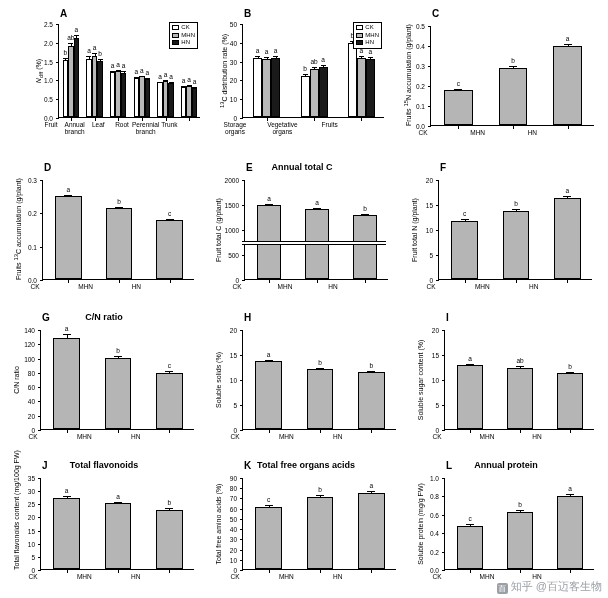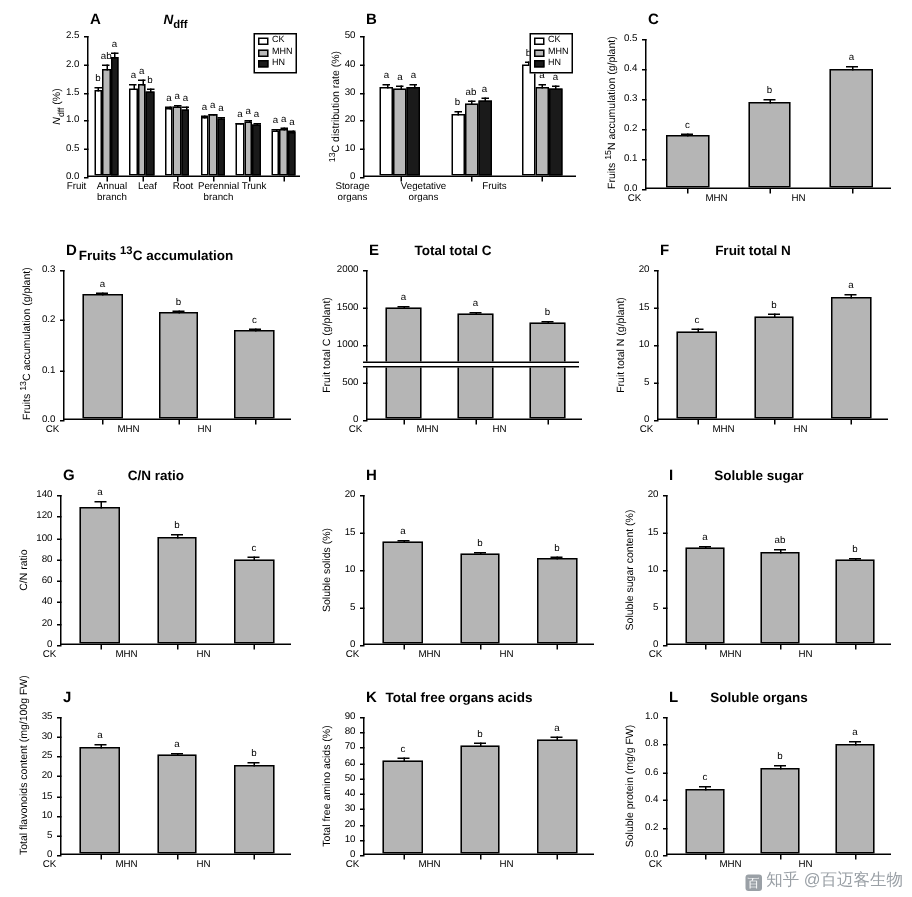--- a/index.html
+++ b/index.html
@@ -27,21 +27,20 @@
   .axisbreak::after{bottom:0;}
   .wm{position:absolute;right:6px;bottom:4px;font-size:11px;color:#9aa0a6;margin-top:18px;}
   .wm .logo{display:inline-block;width:11px;height:11px;border-radius:2px;background:#9aa0a6;color:#fff;font-size:8px;line-height:11px;text-align:center;margin-right:3px;vertical-align:-1px;}
 </style>
 </head>
 <body>
 
 <div class="grid" id="figure">
     <div class="panel" style="left: 28px; top: 6px; width: 178px; height: 142px;">
       <div class="pl-label" style="left: 32px; top: 2px;">A</div>
-      <div class="pl-title"><i>N</i><sub>dff</sub></div>
       <div class="plot" style="left: 30px; top: 18px; width: 142px; height: 94px;">
         <div class="ytickmark" style="top: 94px;"></div>
         <div class="ytick" style="top: 94px; right: 147px; width: 30px;">0.0</div>
         <div class="ytickmark" style="top: 75.2px;"></div>
         <div class="ytick" style="top: 75.2px; right: 147px; width: 30px;">0.5</div>
         <div class="ytickmark" style="top: 56.4px;"></div>
         <div class="ytick" style="top: 56.4px; right: 147px; width: 30px;">1.0</div>
         <div class="ytickmark" style="top: 37.6px;"></div>
         <div class="ytick" style="top: 37.6px; right: 147px; width: 30px;">1.5</div>
         <div class="ytickmark" style="top: 18.8px;"></div>
@@ -258,21 +257,20 @@
         <div class="xtickmark" style="left: 136.667px; top: 100px;"></div>
         <div class="xtick" style="left: 136.667px; top: 104px; width: 68.6667px; margin-left: -35.3333px; transform: translateX(-50%);">HN</div>
         <div class="bar" style="left: 122.453px; width: 28.4267px; height: 79px; background: rgb(181, 181, 181);"></div>
         <div class="err" style="left: 136.667px; top: 18px; height: 3px;"></div>
         <div class="errcap" style="left: 132.667px; top: 18px; width: 8px;"></div>
         <div class="sig" style="left: 136.667px; top: 9px;">a</div>
       </div>
     </div>
     <div class="panel" style="left: 6px; top: 160px; width: 196px; height: 142px;">
       <div class="pl-label" style="left: 38px; top: 2px;">D</div>
-      <div class="pl-title">Fruits <sup>13</sup>C accumulation</div>
       <div class="plot" style="left: 36px; top: 20px; width: 152px; height: 100px;">
         <div class="ytickmark" style="top: 100px;"></div>
         <div class="ytick" style="top: 100px; right: 157px; width: 30px;">0.0</div>
         <div class="ytickmark" style="top: 66.6667px;"></div>
         <div class="ytick" style="top: 66.6667px; right: 157px; width: 30px;">0.1</div>
         <div class="ytickmark" style="top: 33.3333px;"></div>
         <div class="ytick" style="top: 33.3333px; right: 157px; width: 30px;">0.2</div>
         <div class="ytickmark" style="top: 0px;"></div>
         <div class="ytick" style="top: 0px; right: 157px; width: 30px;">0.3</div>
         <div class="ytitle" style="left: -30px; top: 100px; width: 100px; text-align: center;">Fruits <sup>13</sup>C accumulation (g/plant)</div>
@@ -291,21 +289,21 @@
         <div class="xtickmark" style="left: 126.667px; top: 100px;"></div>
         <div class="xtick" style="left: 126.667px; top: 104px; width: 64.6667px; margin-left: -33.3333px; transform: translateX(-50%);">HN</div>
         <div class="bar" style="left: 113.493px; width: 26.3467px; height: 58.6667px; background: rgb(181, 181, 181);"></div>
         <div class="err" style="left: 126.667px; top: 38.6667px; height: 2.66667px;"></div>
         <div class="errcap" style="left: 122.667px; top: 38.6667px; width: 8px;"></div>
         <div class="sig" style="left: 126.667px; top: 29.6667px;">c</div>
       </div>
     </div>
     <div class="panel" style="left: 208px; top: 160px; width: 188px; height: 142px;">
       <div class="pl-label" style="left: 38px; top: 2px;">E</div>
-      <div class="pl-title">Total total C</div>
+      <div class="pl-title">Annual total C</div>
       <div class="plot" style="left: 36px; top: 20px; width: 144px; height: 100px;">
         <div class="ytickmark" style="top: 100px;"></div>
         <div class="ytick" style="top: 100px; right: 149px; width: 30px;">0</div>
         <div class="ytickmark" style="top: 75px;"></div>
         <div class="ytick" style="top: 75px; right: 149px; width: 30px;">500</div>
         <div class="ytickmark" style="top: 50px;"></div>
         <div class="ytick" style="top: 50px; right: 149px; width: 30px;">1000</div>
         <div class="ytickmark" style="top: 25px;"></div>
         <div class="ytick" style="top: 25px; right: 149px; width: 30px;">1500</div>
         <div class="ytickmark" style="top: 0px;"></div>
@@ -327,21 +325,20 @@
         <div class="xtick" style="left: 120px; top: 104px; width: 62px; margin-left: -32px; transform: translateX(-50%);">HN</div>
         <div class="bar" style="left: 107.52px; width: 24.96px; height: 64.25px; background: rgb(181, 181, 181);"></div>
         <div class="err" style="left: 120px; top: 33.5px; height: 2.25px;"></div>
         <div class="errcap" style="left: 116px; top: 33.5px; width: 8px;"></div>
         <div class="sig" style="left: 120px; top: 24.5px;">b</div>
         <div class="axisbreak" style="left: -3px; top: 61px; width: 144px;"></div>
       </div>
     </div>
     <div class="panel" style="left: 404px; top: 160px; width: 196px; height: 142px;">
       <div class="pl-label" style="left: 36px; top: 2px;">F</div>
-      <div class="pl-title">Fruit total N</div>
       <div class="plot" style="left: 34px; top: 20px; width: 154px; height: 100px;">
         <div class="ytickmark" style="top: 100px;"></div>
         <div class="ytick" style="top: 100px; right: 159px; width: 30px;">0</div>
         <div class="ytickmark" style="top: 75px;"></div>
         <div class="ytick" style="top: 75px; right: 159px; width: 30px;">5</div>
         <div class="ytickmark" style="top: 50px;"></div>
         <div class="ytick" style="top: 50px; right: 159px; width: 30px;">10</div>
         <div class="ytickmark" style="top: 25px;"></div>
         <div class="ytick" style="top: 25px; right: 159px; width: 30px;">15</div>
         <div class="ytickmark" style="top: 0px;"></div>
@@ -437,21 +434,20 @@
         <div class="xtickmark" style="left: 128.333px; top: 100px;"></div>
         <div class="xtick" style="left: 128.333px; top: 104px; width: 65.3333px; margin-left: -33.6667px; transform: translateX(-50%);">HN</div>
         <div class="bar" style="left: 114.987px; width: 26.6933px; height: 57.5px; background: rgb(181, 181, 181);"></div>
         <div class="err" style="left: 128.333px; top: 40.5px; height: 2px;"></div>
         <div class="errcap" style="left: 124.333px; top: 40.5px; width: 8px;"></div>
         <div class="sig" style="left: 128.333px; top: 31.5px;">b</div>
       </div>
     </div>
     <div class="panel" style="left: 410px; top: 310px; width: 192px; height: 142px;">
       <div class="pl-label" style="left: 36px; top: 2px;">I</div>
-      <div class="pl-title">Soluble sugar</div>
       <div class="plot" style="left: 34px; top: 20px; width: 150px; height: 100px;">
         <div class="ytickmark" style="top: 100px;"></div>
         <div class="ytick" style="top: 100px; right: 155px; width: 30px;">0</div>
         <div class="ytickmark" style="top: 75px;"></div>
         <div class="ytick" style="top: 75px; right: 155px; width: 30px;">5</div>
         <div class="ytickmark" style="top: 50px;"></div>
         <div class="ytick" style="top: 50px; right: 155px; width: 30px;">10</div>
         <div class="ytickmark" style="top: 25px;"></div>
         <div class="ytick" style="top: 25px; right: 155px; width: 30px;">15</div>
         <div class="ytickmark" style="top: 0px;"></div>
@@ -472,20 +468,21 @@
         <div class="xtickmark" style="left: 125px; top: 100px;"></div>
         <div class="xtick" style="left: 125px; top: 104px; width: 64px; margin-left: -33px; transform: translateX(-50%);">HN</div>
         <div class="bar" style="left: 112px; width: 26px; height: 56px; background: rgb(181, 181, 181);"></div>
         <div class="err" style="left: 125px; top: 41.5px; height: 2.5px;"></div>
         <div class="errcap" style="left: 121px; top: 41.5px; width: 8px;"></div>
         <div class="sig" style="left: 125px; top: 32.5px;">b</div>
       </div>
     </div>
     <div class="panel" style="left: 6px; top: 458px; width: 196px; height: 134px;">
       <div class="pl-label" style="left: 36px; top: 2px;">J</div>
+      <div class="pl-title">Total flavonoids</div>
       <div class="plot" style="left: 34px; top: 20px; width: 154px; height: 92px;">
         <div class="ytickmark" style="top: 92px;"></div>
         <div class="ytick" style="top: 92px; right: 159px; width: 30px;">0</div>
         <div class="ytickmark" style="top: 78.8571px;"></div>
         <div class="ytick" style="top: 78.8571px; right: 159px; width: 30px;">5</div>
         <div class="ytickmark" style="top: 65.7143px;"></div>
         <div class="ytick" style="top: 65.7143px; right: 159px; width: 30px;">10</div>
         <div class="ytickmark" style="top: 52.5714px;"></div>
         <div class="ytick" style="top: 52.5714px; right: 159px; width: 30px;">15</div>
         <div class="ytickmark" style="top: 39.4286px;"></div>
@@ -557,21 +554,21 @@
         <div class="xtickmark" style="left: 128.333px; top: 92px;"></div>
         <div class="xtick" style="left: 128.333px; top: 96px; width: 65.3333px; margin-left: -33.6667px; transform: translateX(-50%);">HN</div>
         <div class="bar" style="left: 114.987px; width: 26.6933px; height: 75.6444px; background: rgb(181, 181, 181);"></div>
         <div class="err" style="left: 128.333px; top: 13.2889px; height: 3.06667px;"></div>
         <div class="errcap" style="left: 124.333px; top: 13.2889px; width: 8px;"></div>
         <div class="sig" style="left: 128.333px; top: 4.28889px;">a</div>
       </div>
     </div>
     <div class="panel" style="left: 410px; top: 458px; width: 192px; height: 134px;">
       <div class="pl-label" style="left: 36px; top: 2px;">L</div>
-      <div class="pl-title">Soluble organs</div>
+      <div class="pl-title">Annual protein</div>
       <div class="plot" style="left: 34px; top: 20px; width: 150px; height: 92px;">
         <div class="ytickmark" style="top: 92px;"></div>
         <div class="ytick" style="top: 92px; right: 155px; width: 30px;">0.0</div>
         <div class="ytickmark" style="top: 73.6px;"></div>
         <div class="ytick" style="top: 73.6px; right: 155px; width: 30px;">0.2</div>
         <div class="ytickmark" style="top: 55.2px;"></div>
         <div class="ytick" style="top: 55.2px; right: 155px; width: 30px;">0.4</div>
         <div class="ytickmark" style="top: 36.8px;"></div>
         <div class="ytick" style="top: 36.8px; right: 155px; width: 30px;">0.6</div>
         <div class="ytickmark" style="top: 18.4px;"></div>

